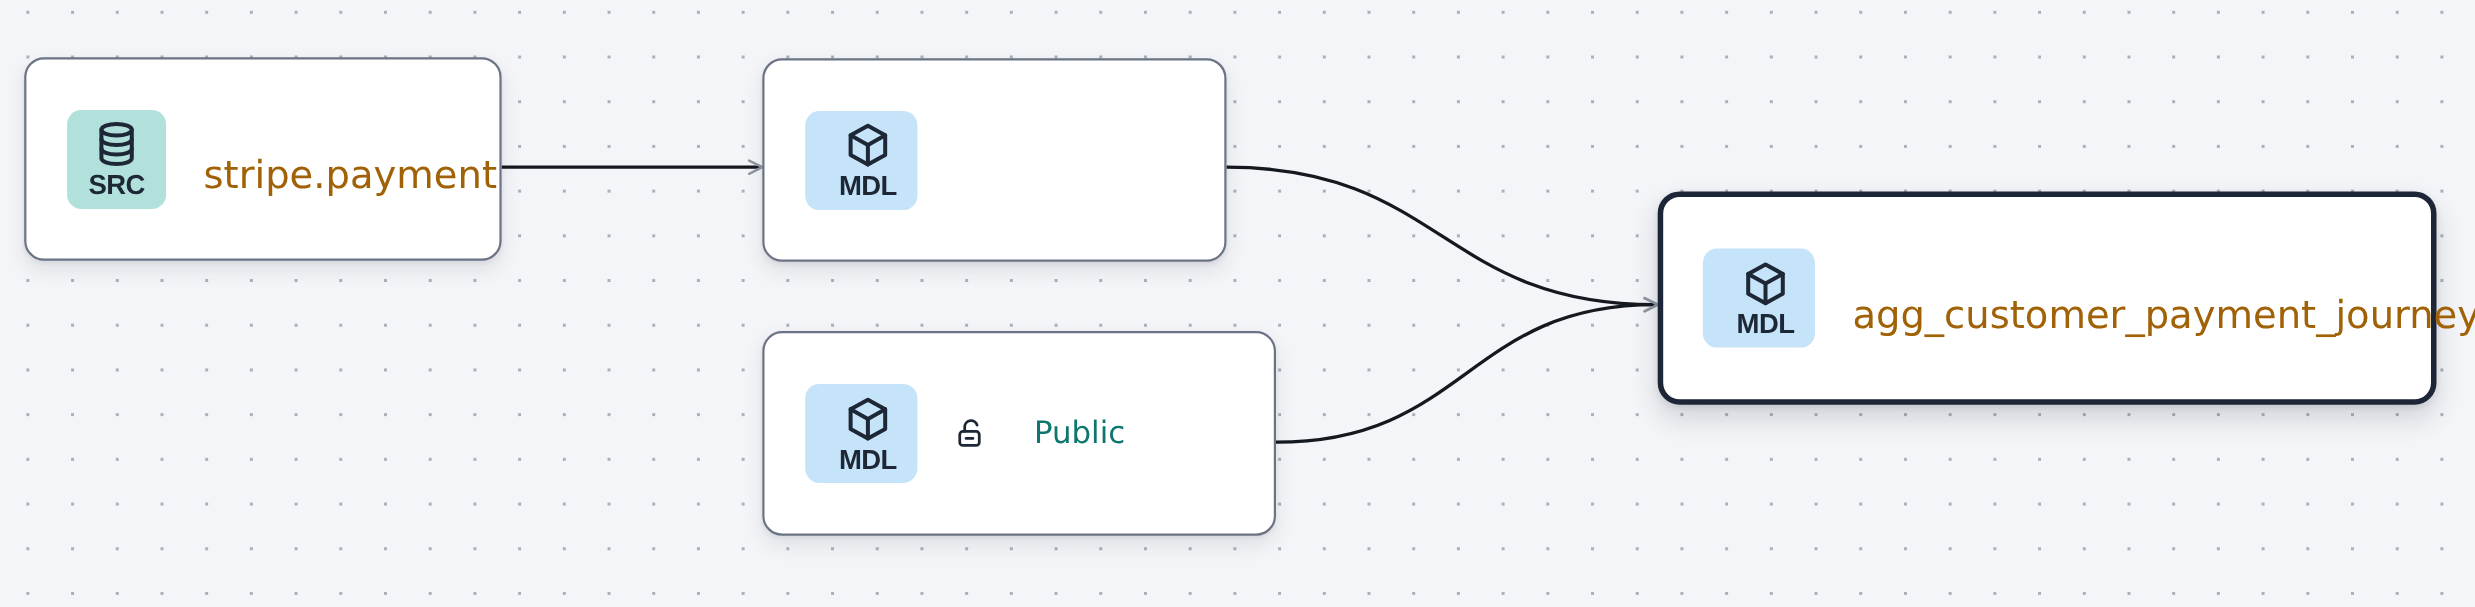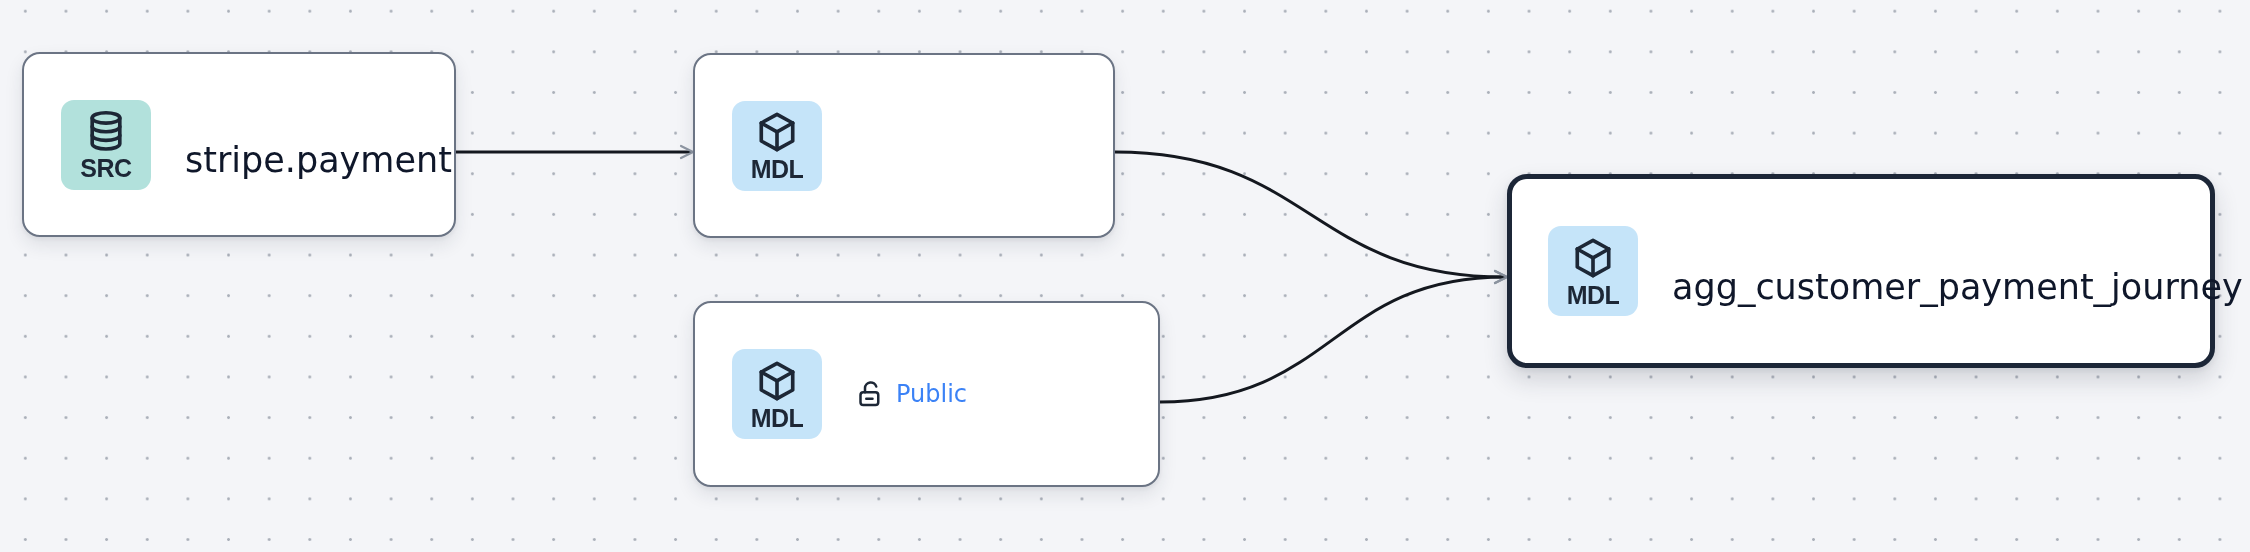--- a/index.html
+++ b/index.html
@@ -58,21 +58,21 @@
     width: 90px;
     height: 90px;
     border-radius: 13px;
     display: flex;
     flex-direction: column;
     align-items: center;
     justify-content: center;
     gap: 1px;
   }
   .badge--src { background: #b2e1dc; }
-  .badge--mdl { background: #c5e4f9; }
+  .badge--mdl { background: #c5e4f9; padding-left: 12px; }
   .node-badge svg {
     display: block;
     stroke: #1d2736;
   }
   .badge-label {
     font-family: "Liberation Sans", sans-serif;
     font-size: 25px;
     font-weight: 600;
     letter-spacing: -0.5px;
     line-height: 26px;
@@ -81,34 +81,35 @@
   .node-text {
     margin-left: 34px;
     display: flex;
     flex-direction: column;
     justify-content: center;
   }
   .node-label {
     font-size: 35px;
     line-height: 44px;
     white-space: nowrap;
-    color: #0f172a;
+    color: #a16207;
     margin-top: 31px;
   }
   .node-subrow {
     display: flex;
     align-items: center;
     gap: 10px;
     line-height: 42px;
   }
   .node-subrow svg { display: block; stroke: #1d2736; }
   .access-label {
-    font-size: 24px;
-    color: #3b82f6;
+    font-size: 28px;
+    color: #0f766e;
     white-space: nowrap;
+    margin-left: 32px;
   }
 </style>
 </head>
 <body>
 
 <div class="canvas">
 
   <svg class="edges-layer" viewBox="0 0 2250 552" xmlns="http://www.w3.org/2000/svg">
     <defs>
       <marker id="arrow" viewBox="0 0 20 20" markerWidth="20" markerHeight="20" refX="14" refY="10" orient="auto" markerUnits="userSpaceOnUse">

